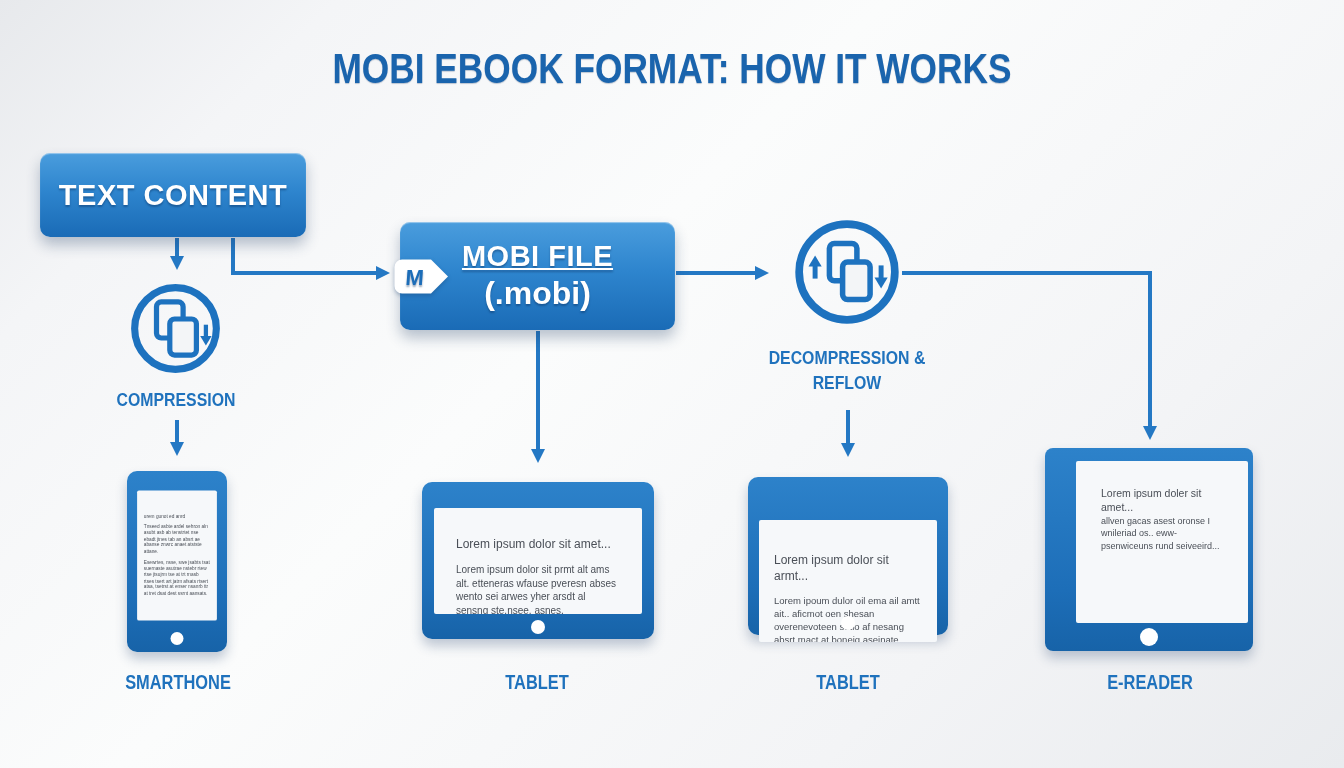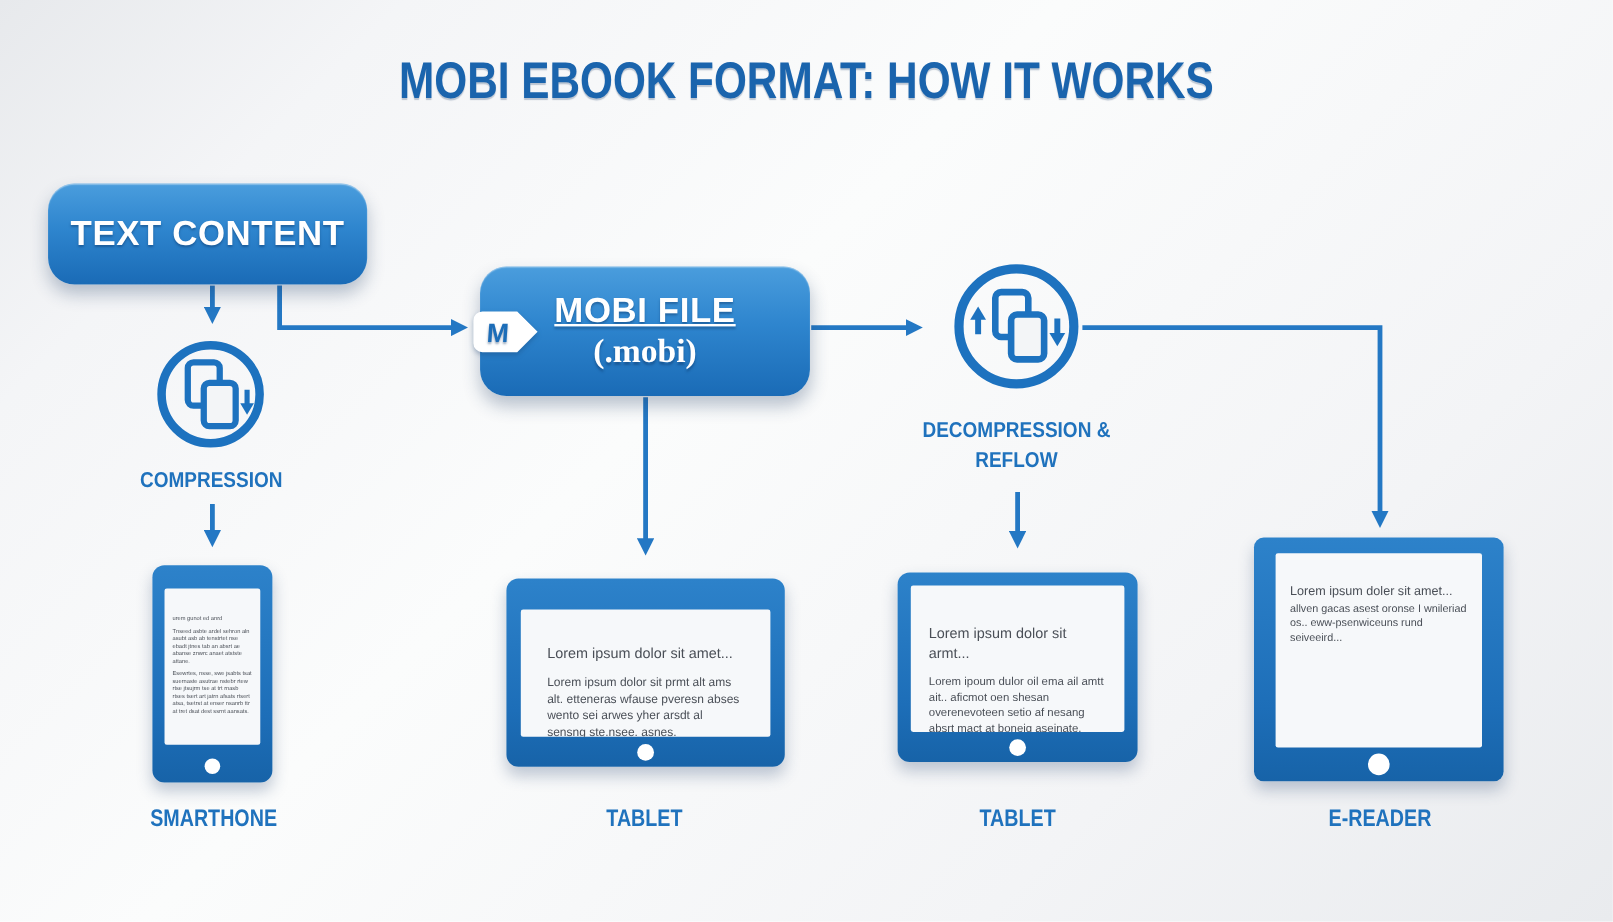--- a/index.html
+++ b/index.html
@@ -13,30 +13,30 @@
     position:absolute; left:0; top:44; top:44px; width:1344px; text-align:center;
     font-size:43px; font-weight:bold; color:#1a64ad; letter-spacing:0px;
     transform:scaleX(0.82); transform-origin:center;
     text-shadow:0 1px 1px rgba(9,45,92,0.25);
     white-space:nowrap;
   }
   
   .connectors { position:absolute; left:0; top:0; width:1344px; height:768px; z-index:1; }
   
   .node-box {
-    position:absolute; z-index:3; border-radius:22px;
+    position:absolute; z-index:3; border-radius:10px;
     background:linear-gradient(180deg,#4a9ddd 0%,#2e85ce 45%,#1a6bb6 100%);
     box-shadow:0 8px 14px rgba(30,60,100,0.30), inset 0 1px 1px rgba(255,255,255,0.45);
     display:flex; flex-direction:column; align-items:center; justify-content:center;
     color:#fff; font-weight:bold; text-shadow:0 2px 2px rgba(10,50,100,0.45);
   }
   .box-text-content { left:40px; top:153px; width:266px; height:84px; font-size:29px; letter-spacing:0.5px; }
   .box-mobi { left:400px; top:222px; width:275px; height:108px; }
   .box-mobi .l1 { font-size:29px; letter-spacing:0.5px;text-decoration:underline; }
-  .box-mobi .l2 { font-size:28px; margin-top:2px;font-family:Liberation Serif, serif; }
+  .box-mobi .l2 { font-size:32px; margin-top:2px; }
   .m-badge { position:absolute; left:-7px; top:36px; width:58px; height:37px; filter:drop-shadow(0 2px 2px rgba(20,60,110,0.35)); }
   .m-badge text { font-weight:bold; }
   
   .icon-circle { position:absolute; z-index:2; }
   .ic-compress { left:128px; top:281px; width:95px; height:95px; }
   .ic-decompress { left:792px; top:217px; width:110px; height:110px; }
   
   .step-label {
     position:absolute; z-index:2; text-align:center; font-weight:bold; color:#1f72bd;
     font-size:18px; line-height:25px; transform:scaleX(0.88); transform-origin:center; white-space:nowrap;
@@ -50,25 +50,25 @@
   .device .home { position:absolute; left:50%; transform:translateX(-50%); background:#fff; border-radius:50%; }
   .smartphone { left:127px; top:471px; width:100px; height:181px; border-radius:10px; padding:16px 8px 28px 8px; }
   .smartphone .home { width:13px; height:13px; bottom:7px; }
   .smartphone .screen { padding:24px 7px; font-size:5px; line-height:1.3; transform:scale(0.95); }
   .smartphone .scr-head { font-size:5px; margin-bottom:4px; }
   .smartphone p { margin-bottom:5px; }
   .tablet1 { left:422px; top:482px; width:232px; height:157px; border-radius:10px; padding:26px 12px 25px 12px; }
   .tablet2 { left:748px; top:477px; width:200px; height:158px; border-radius:10px; padding:11px 11px 25px 11px; }
   .tablet1 .home, .tablet2 .home { width:14px; height:14px; bottom:5px; }
   .tablet1 .screen { padding:28px 22px; font-size:10px; line-height:1.35; }
-  .tablet2 .screen { padding:32px 15px; font-size:9.5px; line-height:1.35; }
+  .tablet2 .screen { padding:32px 15px; font-size:9.5px; line-height:1.35;margin-top:32px; }
   .tablet1 .scr-head, .tablet2 .scr-head { font-size:12px; margin-bottom:11px; }
   .ereader { left:1045px; top:448px; width:208px; height:203px; border-radius:8px; padding:13px 18px 28px 18px; }
   .ereader .home { width:18px; height:18px; bottom:5px; }
-  .ereader .screen { padding:25px 12px; font-size:9px; line-height:1.35; }
+  .ereader .screen { padding:25px 25px; font-size:9px; line-height:1.35;margin-left:13px; }
   .ereader .scr-head { font-size:10.5px; margin-bottom:1px; }
   .ereader .p2 { margin-top:10px; }
   
   .dev-label {
     position:absolute; top:671px; z-index:2; text-align:center; font-weight:bold; color:#1f72bd;
     font-size:20px; transform:scaleX(0.82); transform-origin:center; white-space:nowrap;
   }
   .dl-smartphone { left:78px;  width:200px; }
   .dl-tablet1    { left:437px; width:200px; }
   .dl-tablet2    { left:748px; width:200px; }

